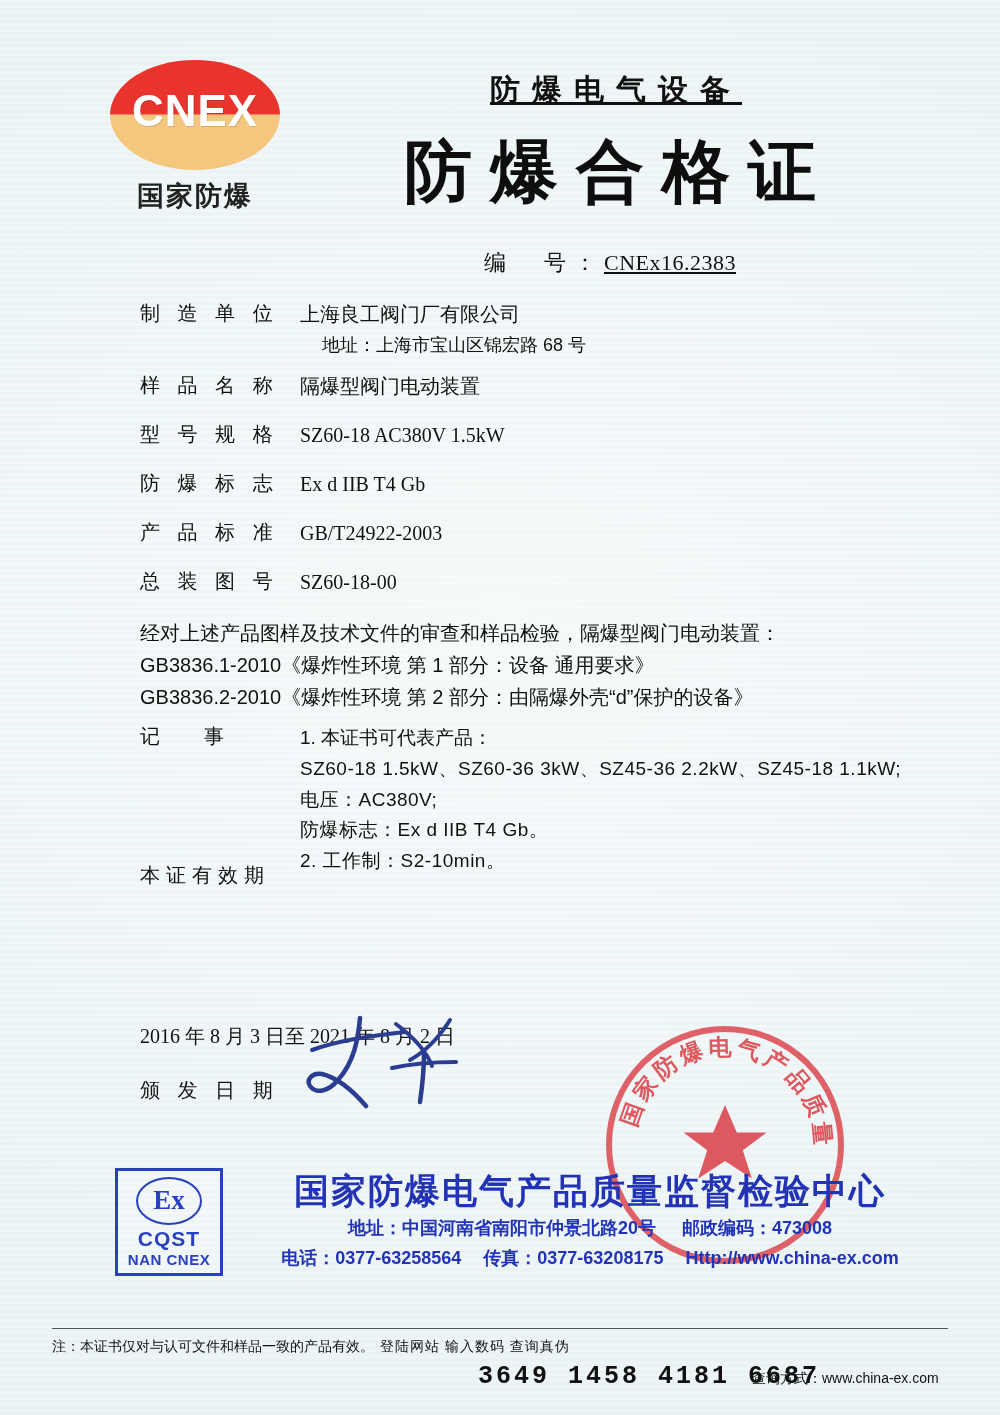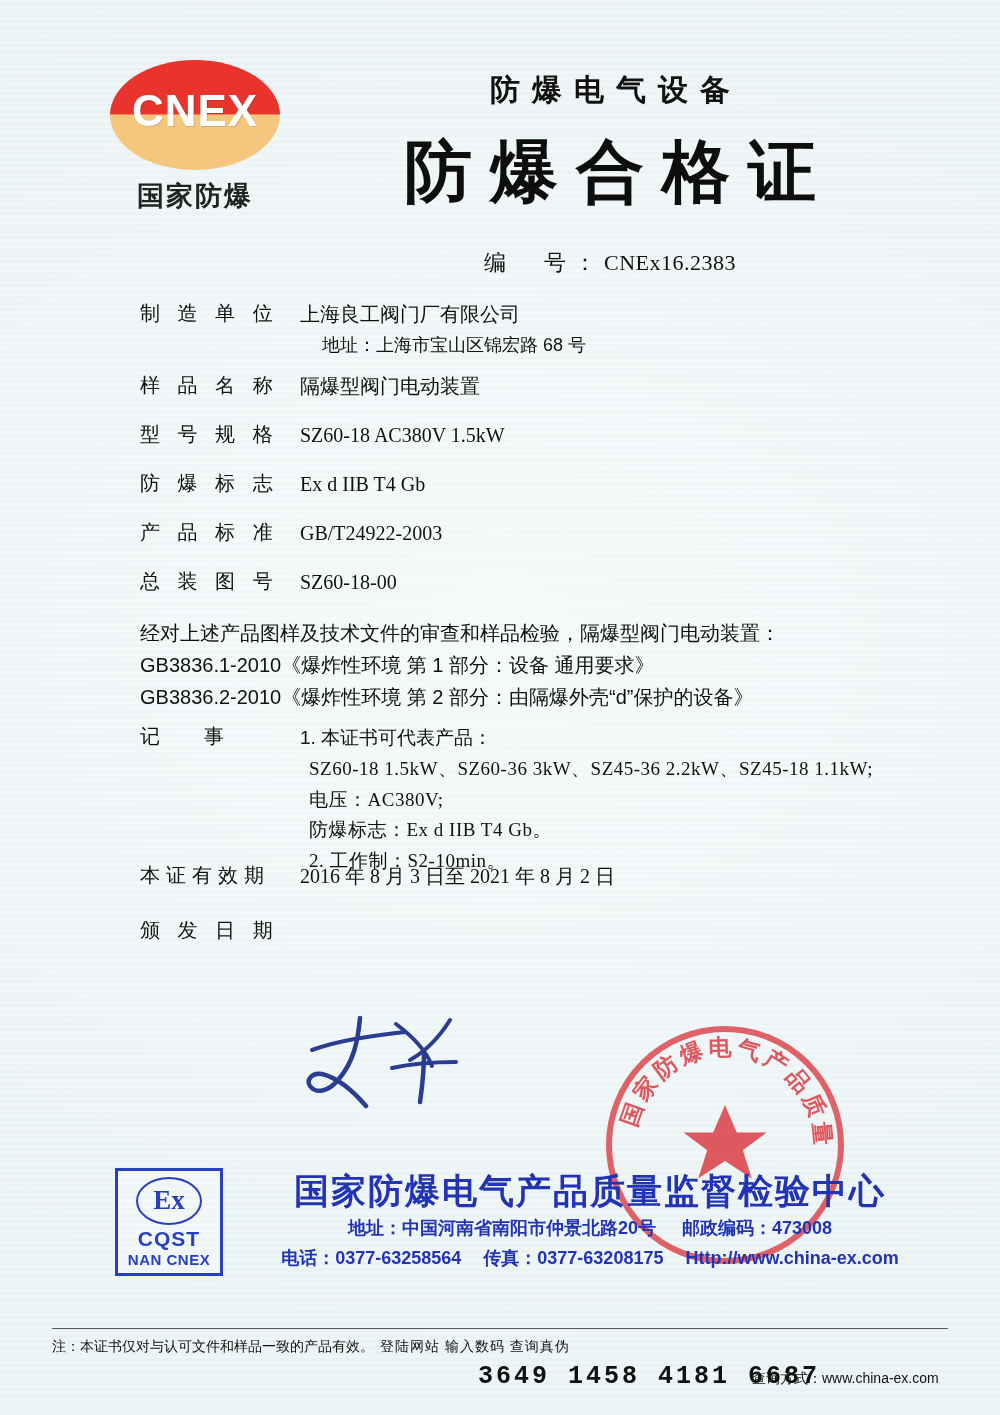--- a/index.html
+++ b/index.html
@@ -81,20 +81,21 @@
     width: 620px;
     text-align: center;
   }
   .title-small {
     font-family: "Liberation Sans", sans-serif;
     font-size: 30px;
     font-weight: bold;
     letter-spacing: 12px;
     color: #111;
     text-indent: 12px;
+    text-decoration: underline;
   }
   .title-big {
     margin-top: 16px;
     font-family: "Liberation Sans", sans-serif;
     font-size: 68px;
     font-weight: bold;
     letter-spacing: 18px;
     color: #0e0e0e;
     text-indent: 18px;
   }
@@ -107,20 +108,21 @@
     font-size: 22px;
     color: #111;
   }
   .serial .lbl {
     letter-spacing: 8px;
     font-family: "Liberation Sans", sans-serif;
   }
   .serial .val {
     font-family: "Liberation Serif", serif;
     letter-spacing: 0.5px;
+    text-decoration: underline;
   }
 
   
   .fields {
     position: absolute;
     left: 140px;
     top: 300px;
     width: 760px;
   }
   .row {
@@ -186,33 +188,32 @@
     color: #111;
   }
   .notes-body {
     flex: 1;
     font-size: 19px;
     color: #111;
     line-height: 1.62;
     font-family: "Liberation Sans", sans-serif;
   }
   .notes-body .mono {
-    font-family: Liberation Serif, serif;
+    font-family: Liberation Sans, sans-serif;
     letter-spacing: 0.5px;
-    margin-left: 9px;
   }
 
   
   .fields2 {
     position: absolute;
     left: 140px;
     top: 862px;
     width: 790px;
   }
-  .fields2 .row { margin-bottom: 26px; }
+  .fields2 .row { margin-bottom: 26px; flex-direction: column; }
 
   
   .signature {
     position: absolute;
     left: 300px;
     top: 1010px;
     width: 220px;
     height: 110px;
   }
 

